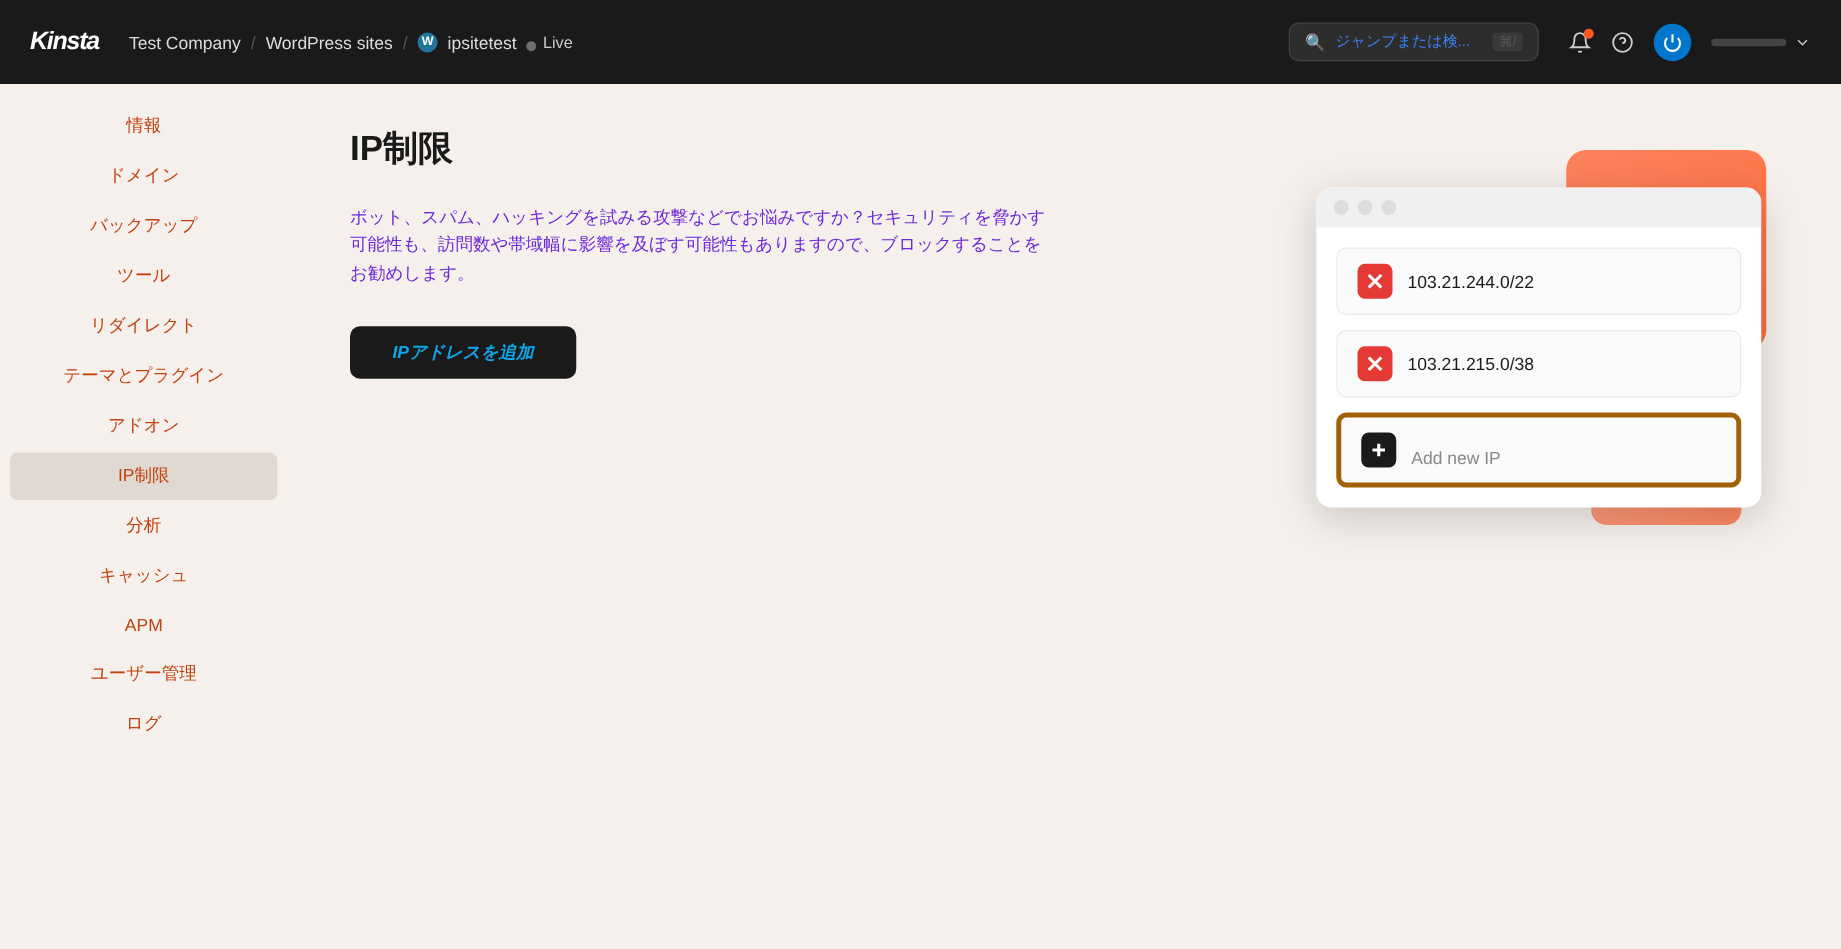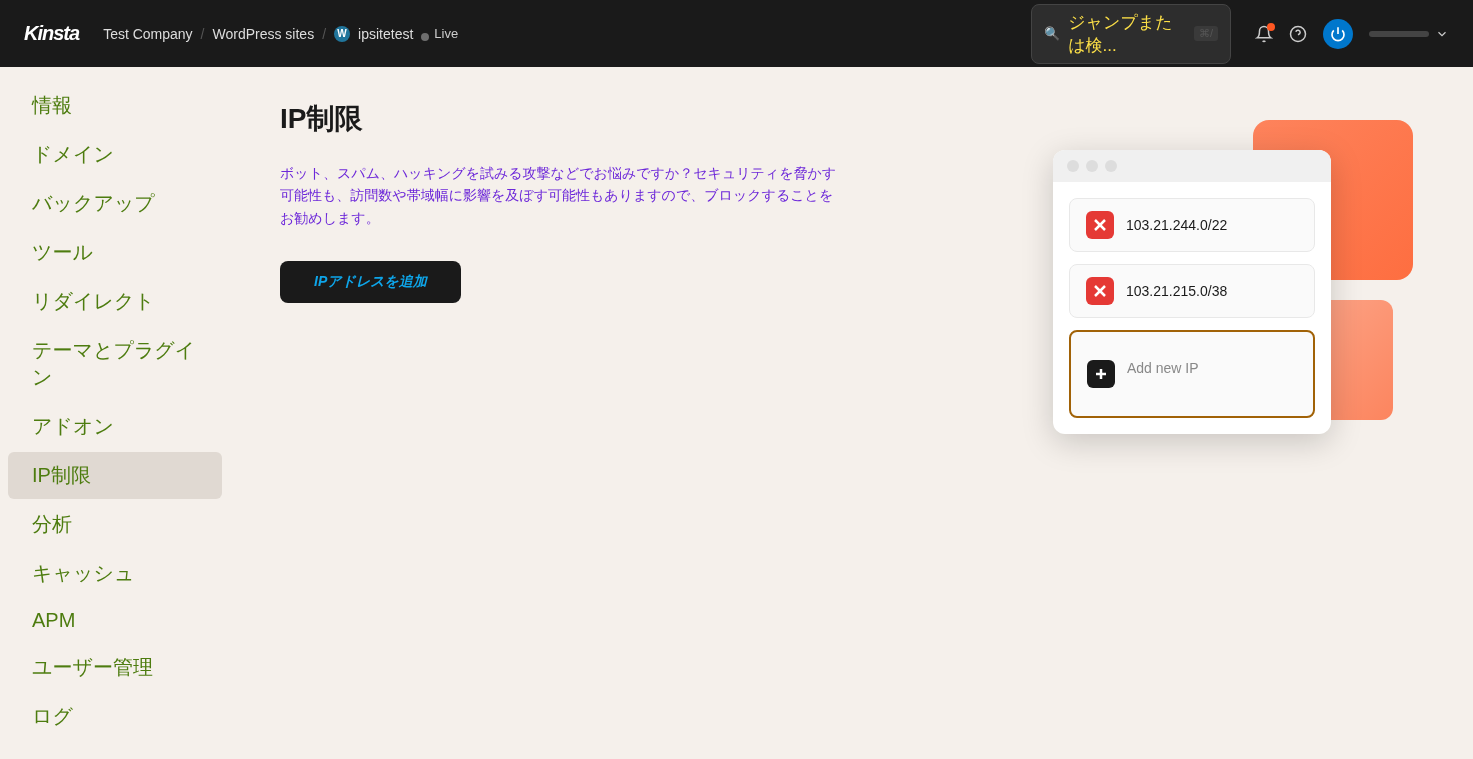--- a/index.html
+++ b/index.html
@@ -67,21 +67,21 @@
       border: 1px solid #444;
       border-radius: 8px;
       display: flex;
       align-items: center;
       padding: 6px 12px;
       gap: 8px;
       width: 200px;
       cursor: text;
     }
     .search-bar .search-icon-svg { color: #888; font-size: 13px; }
-    .search-bar .search-placeholder { color: #fde047; font-size: 17px; flex: 1; }
+    .search-bar .search-placeholder { color: #3b82f6; font-size: 12px; flex: 1; }
     .search-bar .search-shortcut {
       color: #555;
       font-size: 11px;
       background: #3a3a3a;
       padding: 1px 5px;
       border-radius: 3px;
     }
     .header-actions {
       display: flex;
       align-items: center;
@@ -142,25 +142,26 @@
 
     
     .sidebar {
       width: 230px;
       background: #f5f0eb;
       padding: 20px 0;
       flex-shrink: 0;
     }
     .sidebar-item {
       padding: 10px 24px;
-      font-size: 20px;
-      color: #4d7c0f;
+      font-size: 14px;
+      color: #c2410c;
       cursor: pointer;
       border-radius: 6px;
       margin: 2px 8px;
+      text-align: center;
     }
     .sidebar-item.active {
       background: #e0d9d2;
       font-weight: 500;
     }
 
     
     .main {
       flex: 1;
       padding: 40px 50px;
@@ -217,21 +218,21 @@
       background: linear-gradient(135deg, #ff8a65, #ff5722);
       border-radius: 12px;
       opacity: 0.7;
     }
 
     
     .browser-window {
       position: absolute;
       top: 30px;
       left: 0;
-      width: 278px;
+      width: 356px;
       background: #fff;
       border-radius: 12px;
       box-shadow: 0 8px 32px rgba(0,0,0,0.18);
       overflow: hidden;
     }
     .browser-bar {
       background: #f0f0f0;
       padding: 10px 14px;
       display: flex;
       gap: 7px;
@@ -268,25 +269,25 @@
       cursor: pointer;
     }
     .ip-remove-btn svg { width: 14px; height: 14px; }
     .ip-text {
       font-size: 14px;
       font-weight: 500;
       color: #1a1a1a;
     }
     .add-ip-row {
       display: flex;
-      align-items: flex-start;
+      align-items: flex-end;
       gap: 12px;
-      border: 2px solid #a16207;
+      border: 4px solid #a16207;
       border-radius: 8px;
-      padding: 28px 16px;
+      padding: 12px 16px;
       background: #fafafa;
     }
     .add-ip-plus {
       width: 28px; height: 28px;
       background: #1a1a1a;
       border-radius: 6px;
       display: flex;
       align-items: center;
       justify-content: center;
       flex-shrink: 0;

